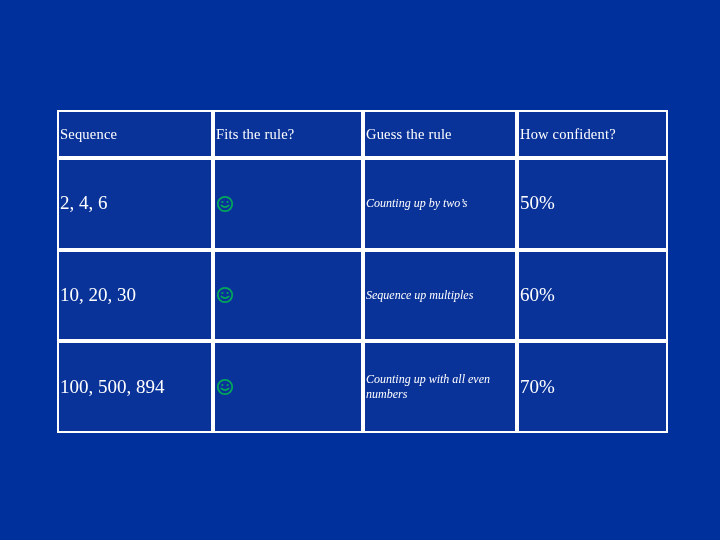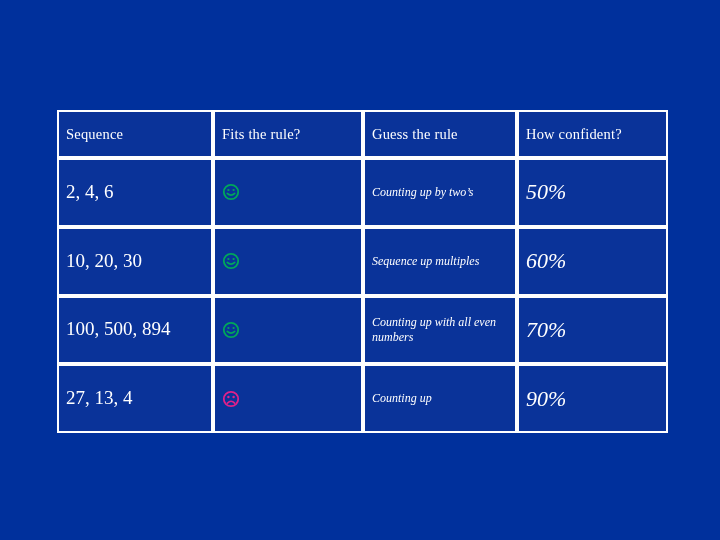--- a/index.html
+++ b/index.html
@@ -31,21 +31,21 @@
     border-collapse: separate;
     border-spacing: 0;
     background: #ffffff;
     table-layout: fixed;
   }
   #rule-table td, #rule-table th {
     background: #0a3399;
     border: 2px solid #ffffff;
     color: #ffffff;
     vertical-align: middle;
-    padding: 0 7px;
+    padding: 0 1px;
     text-align: left;
     font-weight: normal;
   }
   .col-seq   { width: 156px; }
   .col-fits  { width: 150px; }
   .col-guess { width: 154px; }
   .col-conf  { width: 151px; }
 
   thead th {
     height: 44px;
@@ -54,23 +54,22 @@
     font-weight: bold;
     letter-spacing: 0.2px;
   }
   tbody tr { height: 46px; }
   .cell-seq {
     font-size: 19px;
     line-height: 1.1;
     margin-left: 44px;
   }
   .cell-conf {
-    font-size: 22px;
+    font-size: 19px;
     line-height: 1.1;
-    font-style: italic;
   }
   .cell-guess {
     font-size: 12px;
     line-height: 1.25;
     padding-top: 2px;
     padding-bottom: 2px;
     font-style: italic;
   }
   .cell-fits {
     text-align: left;
@@ -146,33 +145,18 @@
               <circle cx="11.6" cy="7" r="1.1" fill="#00a85a"></circle>
               <path d="M5.2 10.4 Q9 13.8 12.8 10.4" fill="none" stroke="#00a85a" stroke-width="1.5" stroke-linecap="round"></path>
             </svg>
           </span>
         </td>
         <td class="cell-guess">Counting up with all even numbers</td>
         <td class="cell-conf">70%</td>
       </tr>
 
 
-      <tr>
-        <td class="cell-seq">27, 13, 4</td>
-        <td class="cell-fits">
-          <span class="face-wrap">
-            <svg class="face-svg" width="18" height="18" viewBox="0 0 18 18">
-              <circle cx="9" cy="9" r="7.2" fill="none" stroke="#e0218a" stroke-width="1.8"></circle>
-              <circle cx="6.4" cy="7" r="1.2" fill="#e0218a"></circle>
-              <circle cx="11.6" cy="7" r="1.2" fill="#e0218a"></circle>
-              <path d="M5.4 13.1 Q9 9.4 12.6 13.1" fill="none" stroke="#e0218a" stroke-width="1.6" stroke-linecap="round"></path>
-            </svg>
-          </span>
-        </td>
-        <td class="cell-guess">Counting up</td>
-        <td class="cell-conf">90%</td>
-      </tr>
 
 
     </tbody>
   </table>
 
 </div>
 
 </body></html>

